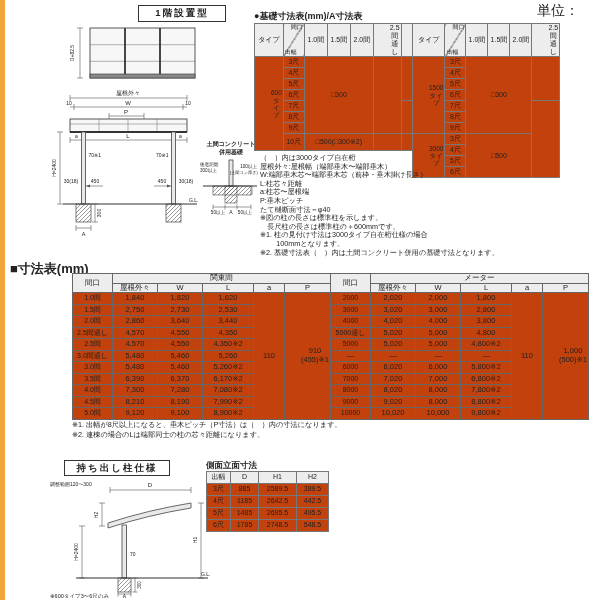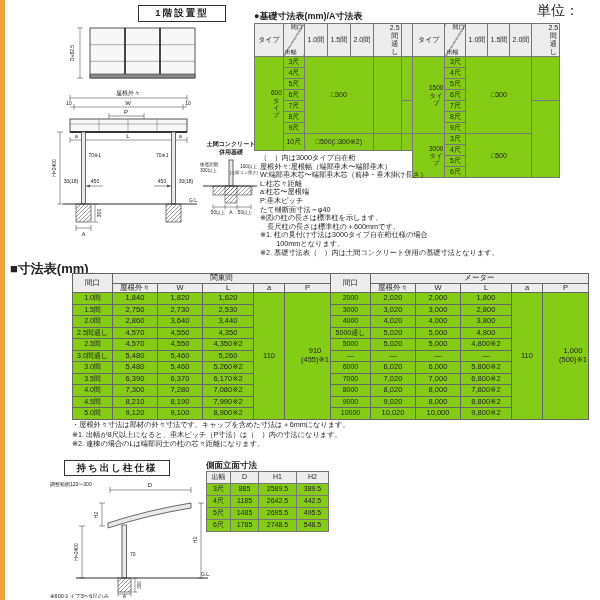--- a/index.html
+++ b/index.html
@@ -4,21 +4,21 @@
 <style>
   html,body{margin:0;padding:0;}
   body{width:600px;height:600px;position:relative;background:#fff;color:#222;
        font-family:"Liberation Sans","DejaVu Sans",sans-serif;overflow:hidden;}
   .abs{position:absolute;}
   .leftbar{left:0;top:0;width:5px;height:600px;background:#efa43c;}
   .boxtitle{border:1.3px solid #333;background:#fff;font-weight:bold;font-size:9.5px;
             text-align:center;line-height:14px;letter-spacing:2px;}
   .sectitle{font-weight:bold;font-size:9px;}
   .unit{font-size:14px;}
-  table{border-collapse:collapse;table-layout:fixed;background:#84cc16;}
+  table{border-collapse:collapse;table-layout:fixed;background:#c2410c;}
   td,th{border:0.8px solid #777;font-size:7px;font-weight:normal;text-align:center;
         padding:0 1px;line-height:1.15;overflow:hidden;}
   th{background:#ededed;}
   .pre{white-space:pre-line;padding-left:16px;}
   .ftable td{height:10px;}
   .ftable .typecell{font-size:6.5px;line-height:1.1;}
   .diag{position:relative;background:
         linear-gradient(to bottom right,transparent calc(50% - 0.5px),#777 calc(50% - 0.5px),
         #777 calc(50% + 0.5px),transparent calc(50% + 0.5px)),#ededed;}
   .diag .tl{position:absolute;top:0;right:1px;font-size:6px;}
@@ -457,21 +457,20 @@
         <td>8,900※2</td>
         <td class="lbl">10000</td>
         <td>10,020</td>
         <td>10,000</td>
         <td>9,800※2</td>
       </tr>
     </tbody>
 </table>
 
 <div class="abs notes" style="left:72px;top:420px;">
-  <div>・屋根外々寸法は部材の外々寸法です。キャップを含めた寸法は＋6mmになります。</div>
   <div>※1. 出幅が8尺以上になると、垂木ピッチ（P寸法）は（　）内の寸法になります。</div>
   <div>※2. 連棟の場合のLは端部同士の柱の芯々距離になります。</div>
 </div>
 
 <div class="abs boxtitle" style="left:64px;top:460px;width:104px;height:14px;line-height:13px;">持ち出し柱仕様</div>
 
 <svg class="abs" style="left:48px;top:476px;" width="165" height="122" viewBox="0 0 165 122">
   <defs>
     <pattern id="hatchB" width="4" height="4" patternUnits="userSpaceOnUse">
       <path d="M0,4 L4,0" stroke="#555" stroke-width="0.6"></path>

